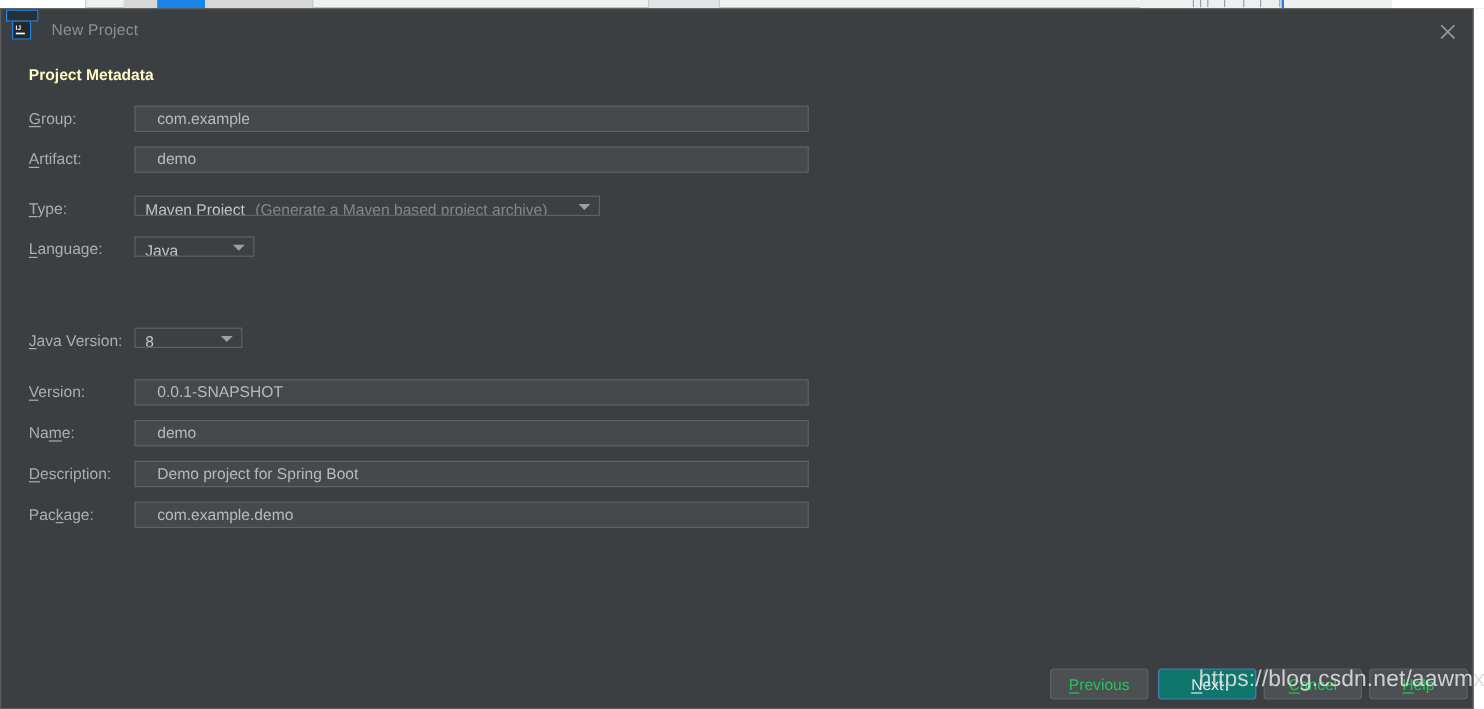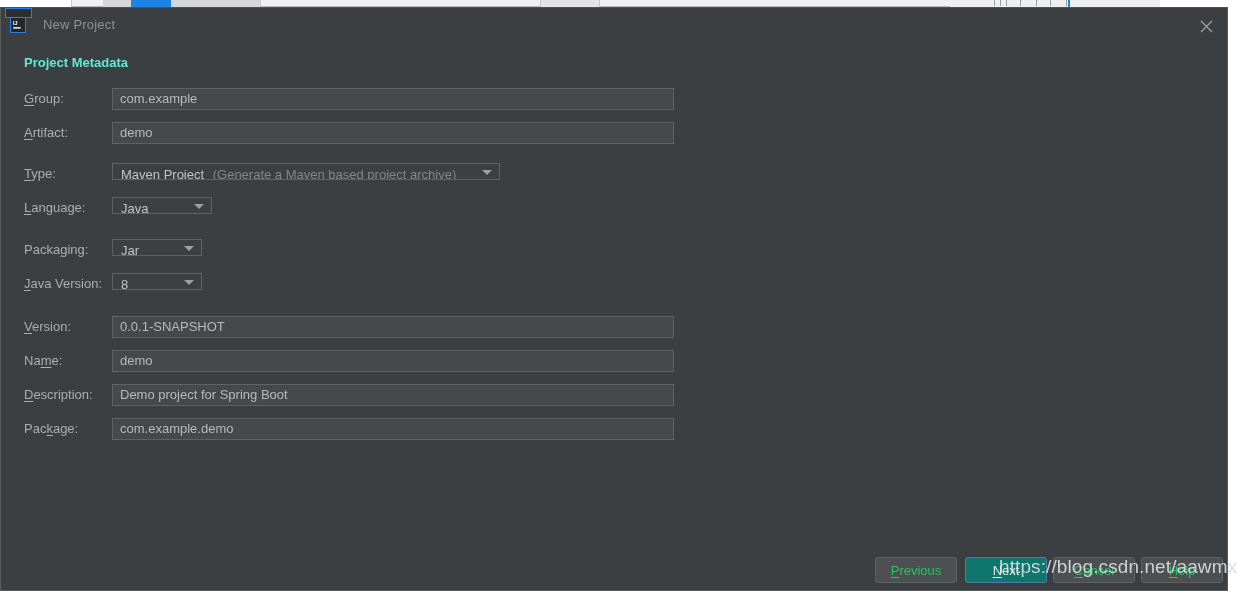--- a/index.html
+++ b/index.html
@@ -93,40 +93,40 @@
     position: absolute; right: 10px; top: 7px;
     width: 22px; height: 22px;
     display: flex; align-items: center; justify-content: center;
     cursor: pointer;
   }
   #close-btn svg { display:block; }
 
   
   #section-title {
     position: absolute; left: 23px; top: 47px;
-    font-size: 13px; font-weight: bold; color: #5eead4;
+    font-size: 13px; font-weight: bold; color: #fef9c3;
   }
 
   .row { position: absolute; height: 22px; }
   .lbl {
     position: absolute; left: 0; top: 0;
     font-size: 13px; color: #a9aeb2;
     white-space: nowrap; line-height: 22px;
   }
   .lbl u { text-decoration: underline; text-underline-offset: 2px; }
 
   .field {
     position: absolute;
     height: 22px;
     background: #45494a;
     border: 1px solid #5e6264;
     color: #b6babd;
     font-size: 13px;
     line-height: 20px;
-    padding: 0 7px;
+    padding: 0 18px;
     font-family: "Liberation Sans", sans-serif;
     white-space: nowrap;
     overflow: hidden;
   }
 
   .combo {
     position: absolute;
     height: 17px;
     background: #3c4042;
     border: 1px solid #5e6264;
@@ -245,27 +245,20 @@
   </div>
 
   <div class="row" style="left:23px; top:189px; width:400px;">
     <div class="lbl"><u>L</u>anguage:</div>
     <div class="combo" style="left:88px; top:0; width:100px;">
       <span>Java</span>
       <span class="arrow"></span>
     </div>
   </div>
 
-  <div class="row" style="left:23px; top:231px; width:400px;">
-    <div class="lbl">Packa<u>g</u>ing:</div>
-    <div class="combo" style="left:88px; top:0; width:90px;">
-      <span>Jar</span>
-      <span class="arrow"></span>
-    </div>
-  </div>
 
   <div class="row" style="left:23px; top:265px; width:400px;">
     <div class="lbl"><u>J</u>ava Version:</div>
     <div class="combo" style="left:88px; top:0; width:90px;">
       <span>8</span>
       <span class="arrow"></span>
     </div>
   </div>
 
   <div class="row" style="left:23px; top:308px; width:660px;">

